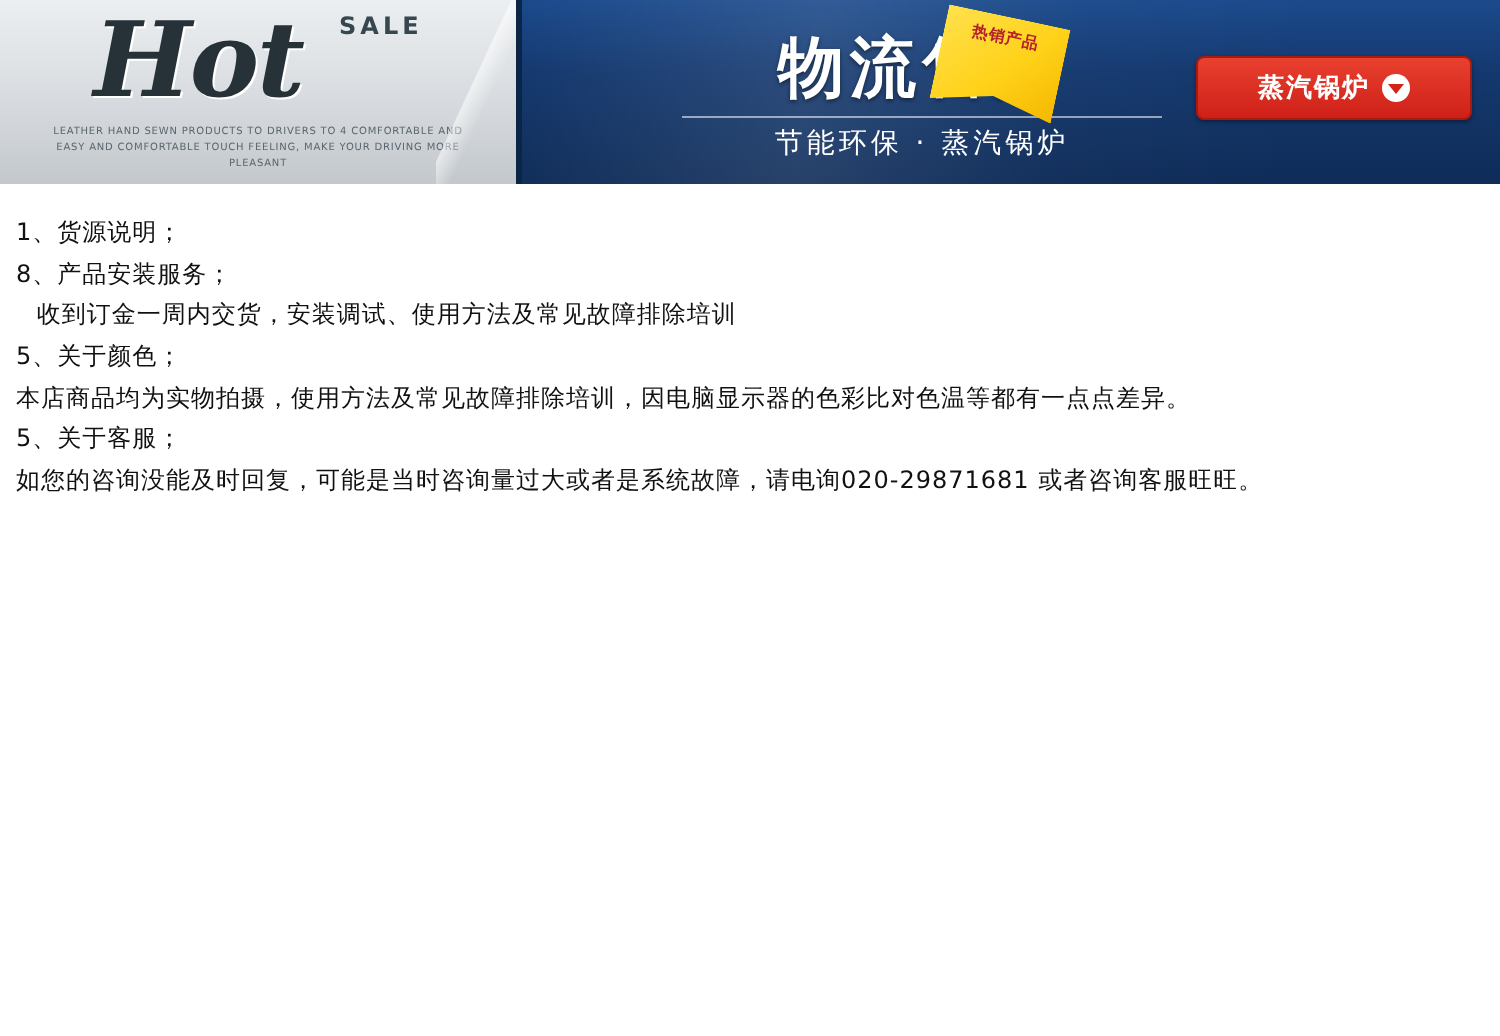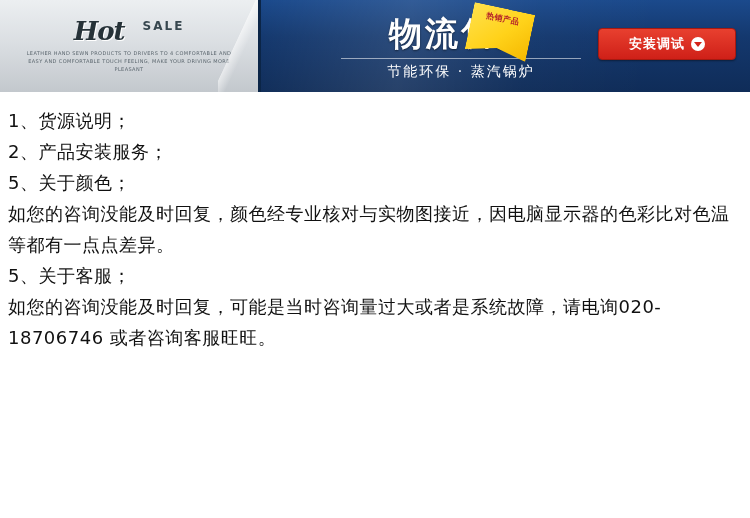--- a/index.html
+++ b/index.html
@@ -35,21 +35,21 @@
     justify-content: center;
   }
   .banner-left .hot-row {
     display: flex;
     align-items: flex-start;
     justify-content: center;
     line-height: 1;
   }
   .hot-word {
     font-family: "DejaVu Serif", "Liberation Serif", serif;
-    font-size: 26px;
+    font-size: 52px;
     font-weight: bold;
     font-style: italic;
     color: #263238;
     letter-spacing: -1px;
     text-shadow: 1px 1px 0 #ffffff;
   }
   .sale-word {
     font-family: "DejaVu Sans", "Liberation Sans", sans-serif;
     font-size: 12px;
     font-weight: bold;
@@ -197,21 +197,21 @@
     border-right: 4px solid transparent;
     border-top: 5px solid #d32319;
   }
 
   
   .content {
     padding: 14px 8px 0 8px;
     color: #000000;
   }
   .line {
-    font-size: 18px;
+    font-size: 12px;
     line-height: 1.72;
     color: #111111;
     letter-spacing: 0.5px;
     white-space: pre-wrap;
   }
   .line.indent {
     text-indent: 0;
     padding-left: 6px;
   }
   .line.block {
@@ -239,33 +239,34 @@
 
     <div class="banner-title">物流售后</div>
     <div class="title-rule"></div>
     <div class="banner-sub">节能环保 ·  蒸汽锅炉</div>
 
     <div class="ribbon">
       <div class="ribbon-text">热销产品</div>
     </div>
 
     <div class="red-btn">
-      <span class="label">安装调试</span>
+      <span class="label">蒸汽锅炉</span>
       <span class="arrow-circle">
           <span></span>
         </span>
     </div>
   </div>
 </div>
 
 <div class="content">
 
   <div class="line">1、货源说明；</div>
 
-  <div class="line">2、产品安装服务；</div>
+  <div class="line">8、产品安装服务；</div>
+  <div class="line indent"> 收到订金一周内交货，安装调试、使用方法及常见故障排除培训</div>
 
   <div class="line">5、关于颜色；</div>
-  <div class="line block">如您的咨询没能及时回复，颜色经专业核对与实物图接近，因电脑显示器的色彩比对色温等都有一点点差异。</div>
+  <div class="line block">本店商品均为实物拍摄，使用方法及常见故障排除培训，因电脑显示器的色彩比对色温等都有一点点差异。</div>
 
   <div class="line">5、关于客服；</div>
-  <div class="line block">如您的咨询没能及时回复，可能是当时咨询量过大或者是系统故障，请电询020-18706746 或者咨询客服旺旺。</div>
+  <div class="line block">如您的咨询没能及时回复，可能是当时咨询量过大或者是系统故障，请电询020-29871681 或者咨询客服旺旺。</div>
 
 </div>
 
 </body></html>

